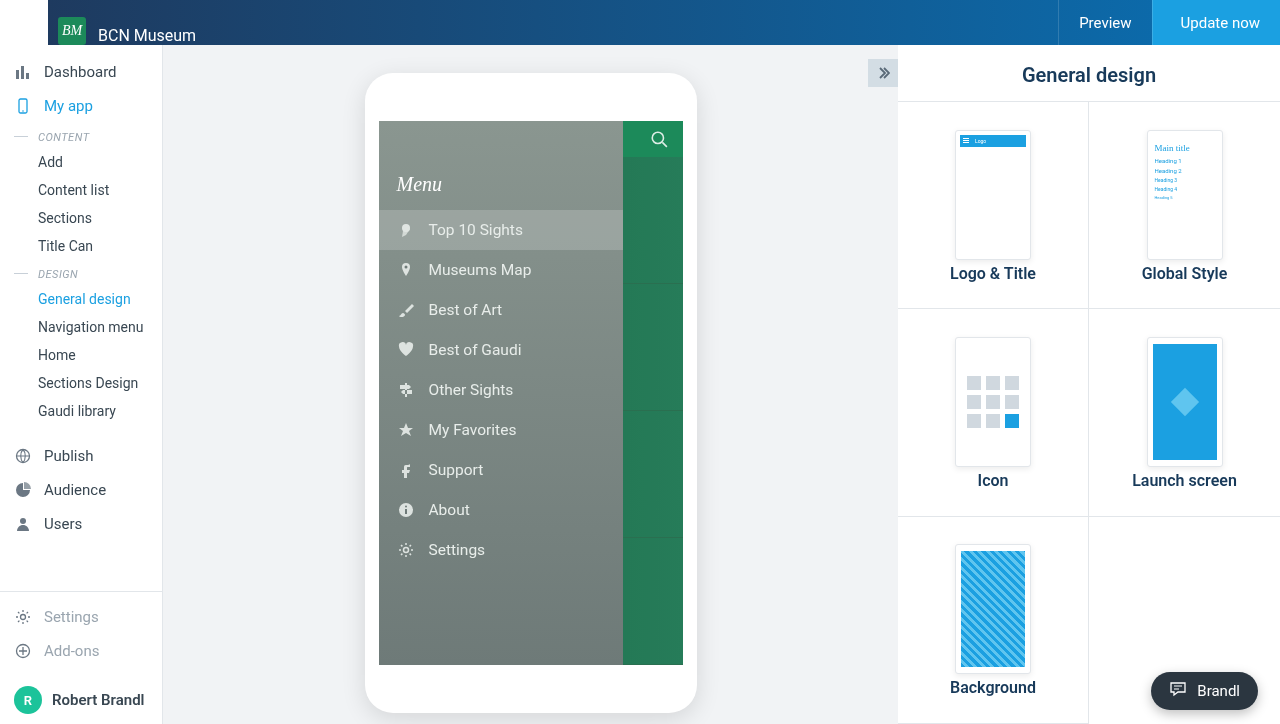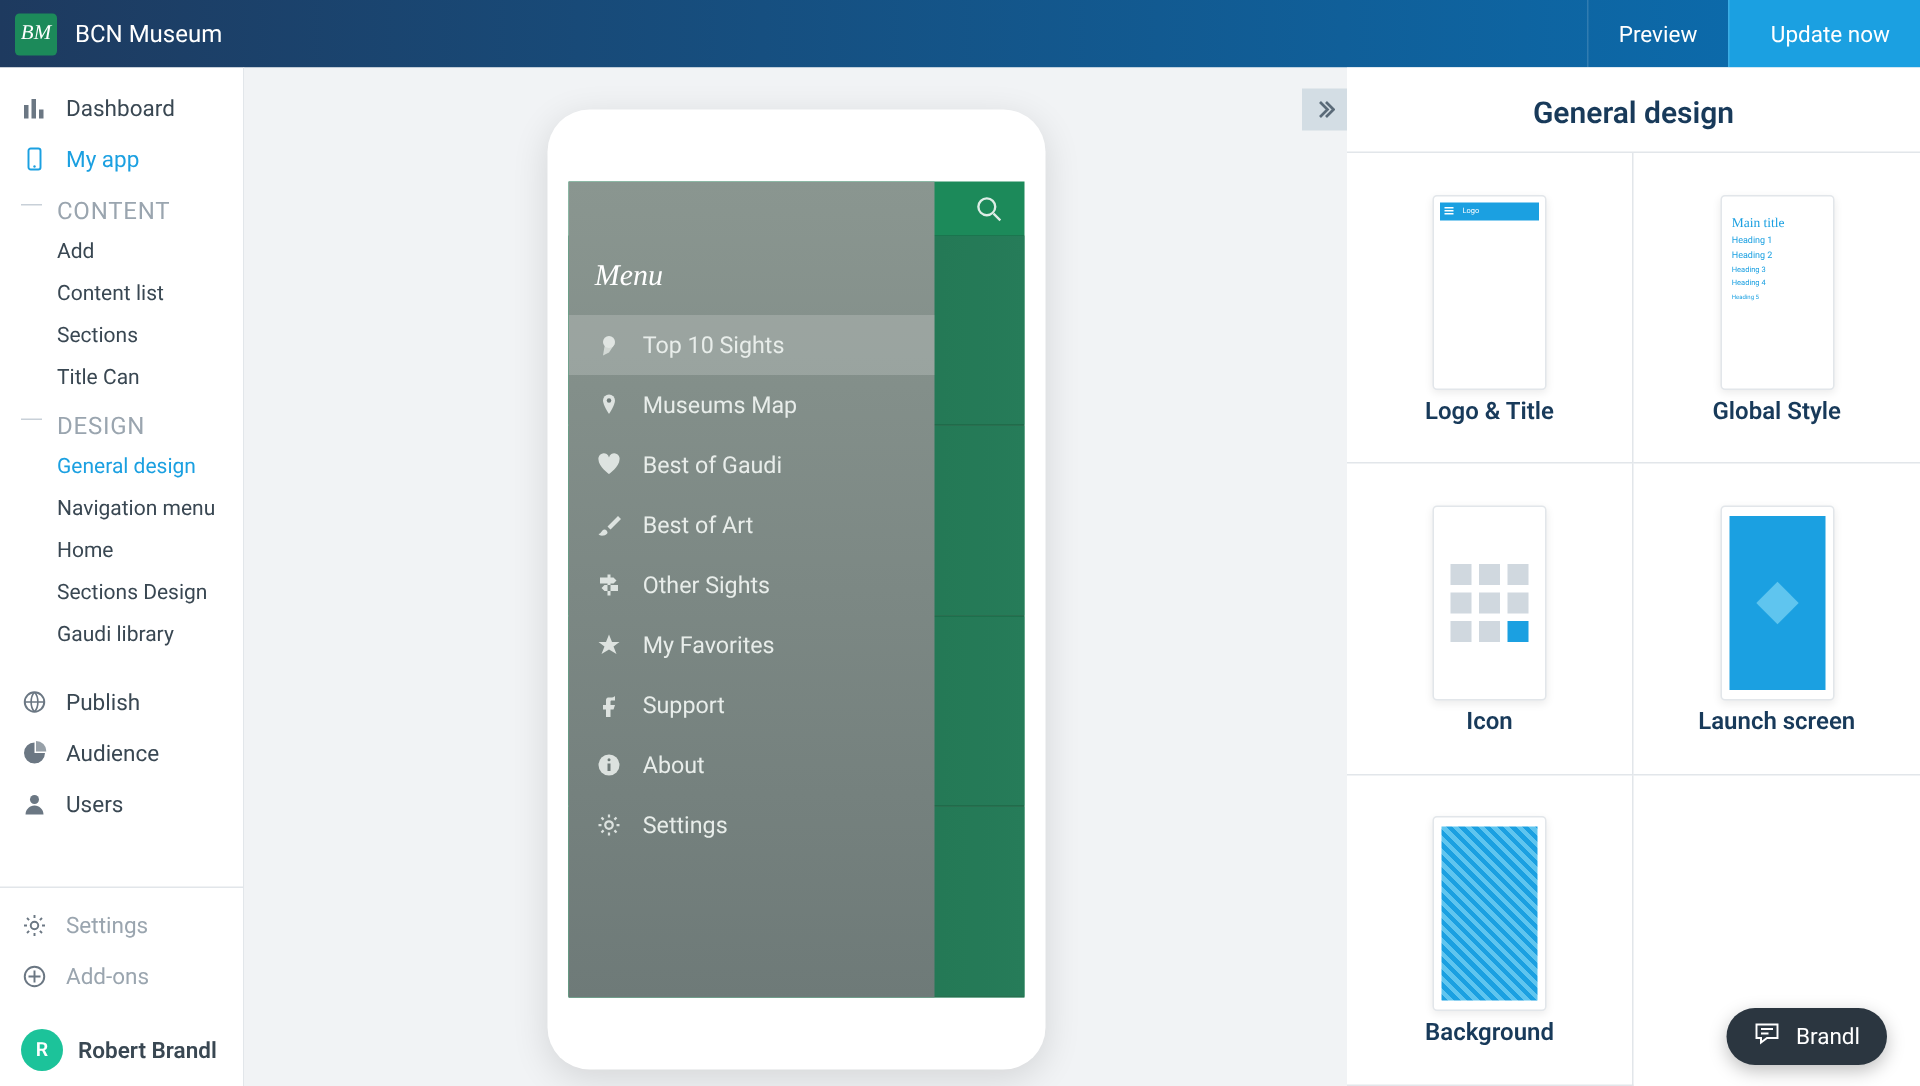--- a/index.html
+++ b/index.html
@@ -1,33 +1,33 @@
 <!DOCTYPE html>
 <html><head>
 <meta charset="utf-8">
 <style>
 * { margin: 0; padding: 0; box-sizing: border-box; }
 body { font-family: -apple-system, BlinkMacSystemFont, "Segoe UI", Roboto, Helvetica, Arial, sans-serif; font-size: 14px; color: #394752; overflow: hidden; }
 
-.topbar { height: 45px; background: linear-gradient(90deg, #1e3a5f 0%, #0a6fb2 100%); display: flex; align-items: center; color: #fff; }
+.topbar { height: 45px; background: linear-gradient(90deg, #1e3a5f 0%, #0a6fb2 100%); display: flex; align-items: flex-end; color: #fff; margin-left: 48px; }
 .logo-badge { width: 28px; height: 28px; margin-left: 10px; background: #1c8a5a; border-radius: 3px; display: flex; align-items: center; justify-content: center; font-style: italic; font-family: cursive; font-size: 14px; }
 .app-name { margin-left: 12px; font-size: 16px; display: flex; align-items: center; gap: 6px; cursor: pointer; }
 .top-spacer { flex: 1; }
 .top-btn { height: 45px; padding: 0 20px; display: flex; align-items: center; color: #fff; cursor: pointer; font-size: 15px; border-left: 1px solid rgba(255,255,255,0.15); gap: 8px; }
 .top-btn.update { background: #1ba0e1; }
 
 .layout { display: flex; height: calc(100vh - 45px); }
 
 .sidebar { width: 163px; background: #fff; border-right: 1px solid #e2e6ea; display: flex; flex-direction: column; position: relative; }
 .nav-top { flex: 1; overflow: auto; padding-top: 10px; }
 .nav-item { display: flex; align-items: center; gap: 12px; padding: 8px 14px; cursor: pointer; color: #394752; font-size: 15px; }
 .nav-item.small { padding: 6px 14px 6px 38px; font-size: 14px; gap: 0; }
 .nav-item.active { color: #1ba0e1; }
 .nav-item.active .icon { color: #1ba0e1; }
-.nav-group-label { font-size: 16px; color: #9aa5af; letter-spacing: 0.5px; padding: 8px 14px 4px 38px; position: relative; }
+.nav-group-label { font-size: 11px; color: #9aa5af; letter-spacing: 0.5px; padding: 8px 14px 4px 38px; position: relative; font-style: italic; }
 .nav-group-label::before { content: ""; position: absolute; left: 14px; top: 13px; width: 14px; height: 1px; background: #c8d0d8; }
 .nav-bottom { border-top: 1px solid #e2e6ea; padding: 8px 0; }
 .nav-bottom .nav-item { color: #9aa5af; }
 .user-row { display: flex; align-items: center; gap: 10px; padding: 10px 14px; font-size: 15px; font-weight: 600; color: #394752; }
 .avatar { width: 28px; height: 28px; border-radius: 50%; background: #1cc39a; color: #fff; display: flex; align-items: center; justify-content: center; font-size: 13px; }
 
 .icon { width: 18px; display: inline-flex; justify-content: center; color: #6b7783; }
 .icon svg { width: 16px; height: 16px; }
 
 .main { flex: 1; background: #f1f3f5; position: relative; display: flex; }
@@ -245,32 +245,32 @@
                     <svg viewBox="0 0 16 16">
                       <path d="M8 1a4 4 0 0 1 4 4c0 3-4 9-4 9S4 8 4 5a4 4 0 0 1 4-4z" fill="currentColor"></path>
                       <circle cx="8" cy="5" r="1.5" fill="#6e7a78"></circle>
                     </svg>
                   </span>
                   <span>Museums Map</span>
                 </div>
                 <div class="menu-item">
                   <span class="menu-icon">
                     <svg viewBox="0 0 16 16">
+                      <path d="M14 2l-7 7 2 2 7-7zM5 11c-2 0-2 3-4 3 1 2 6 1 6-1 0-1-1-2-2-2z" fill="currentColor"></path>
+                    </svg>
+                  </span>
+                  <span>Best of Art</span>
+                </div>
+                <div class="menu-item">
+                  <span class="menu-icon">
+                    <svg viewBox="0 0 16 16">
                       <path d="M8 14S1 9 1 4.5A3.5 3.5 0 0 1 8 3a3.5 3.5 0 0 1 7 1.5C15 9 8 14 8 14z" fill="currentColor"></path>
                     </svg>
                   </span>
                   <span>Best of Gaudi</span>
-                </div>
-                <div class="menu-item">
-                  <span class="menu-icon">
-                    <svg viewBox="0 0 16 16">
-                      <path d="M14 2l-7 7 2 2 7-7zM5 11c-2 0-2 3-4 3 1 2 6 1 6-1 0-1-1-2-2-2z" fill="currentColor"></path>
-                    </svg>
-                  </span>
-                  <span>Best of Art</span>
                 </div>
                 <div class="menu-item">
                   <span class="menu-icon">
                     <svg viewBox="0 0 16 16">
                       <path d="M7 1h2v14H7zM2 3h9l2 2-2 2H2zM14 8H5l-2 2 2 2h9z" fill="currentColor"></path>
                     </svg>
                   </span>
                   <span>Other Sights</span>
                 </div>
                 <div class="menu-item">

